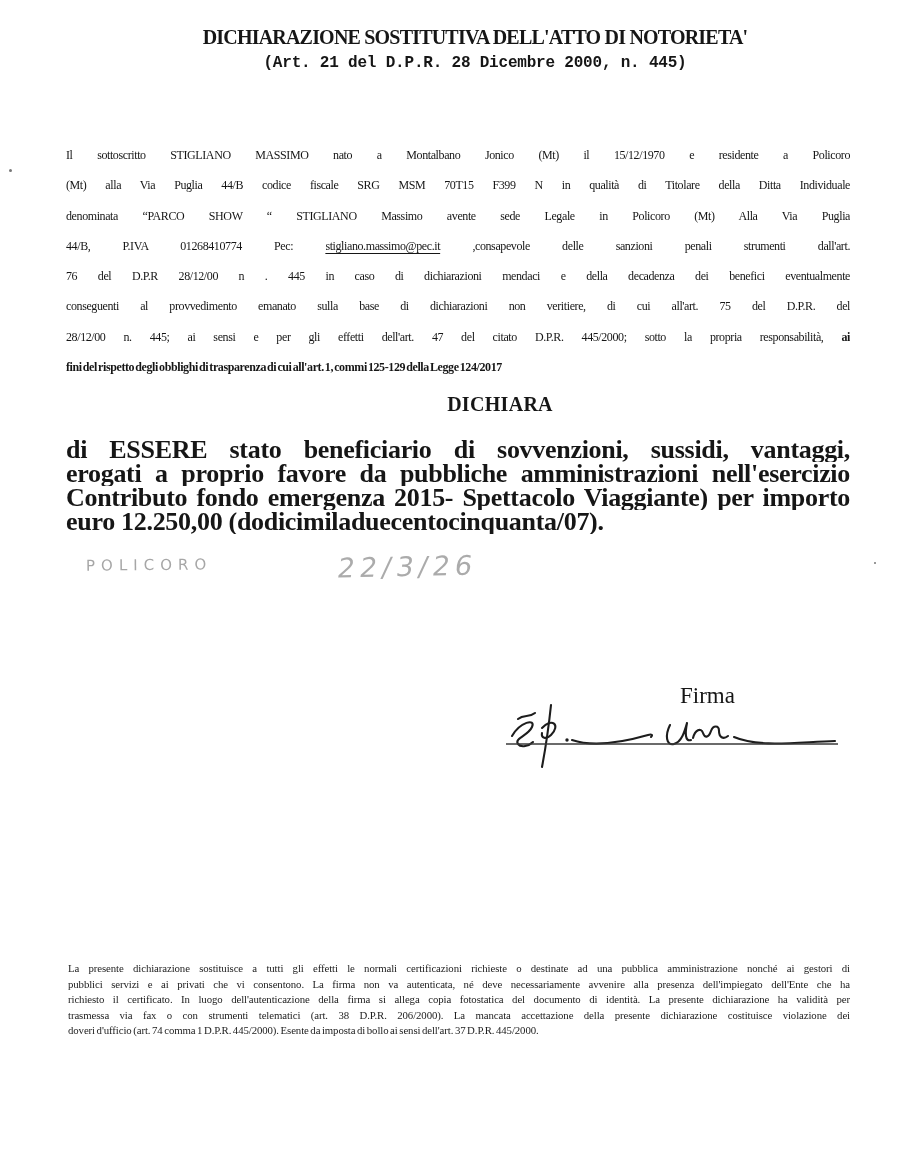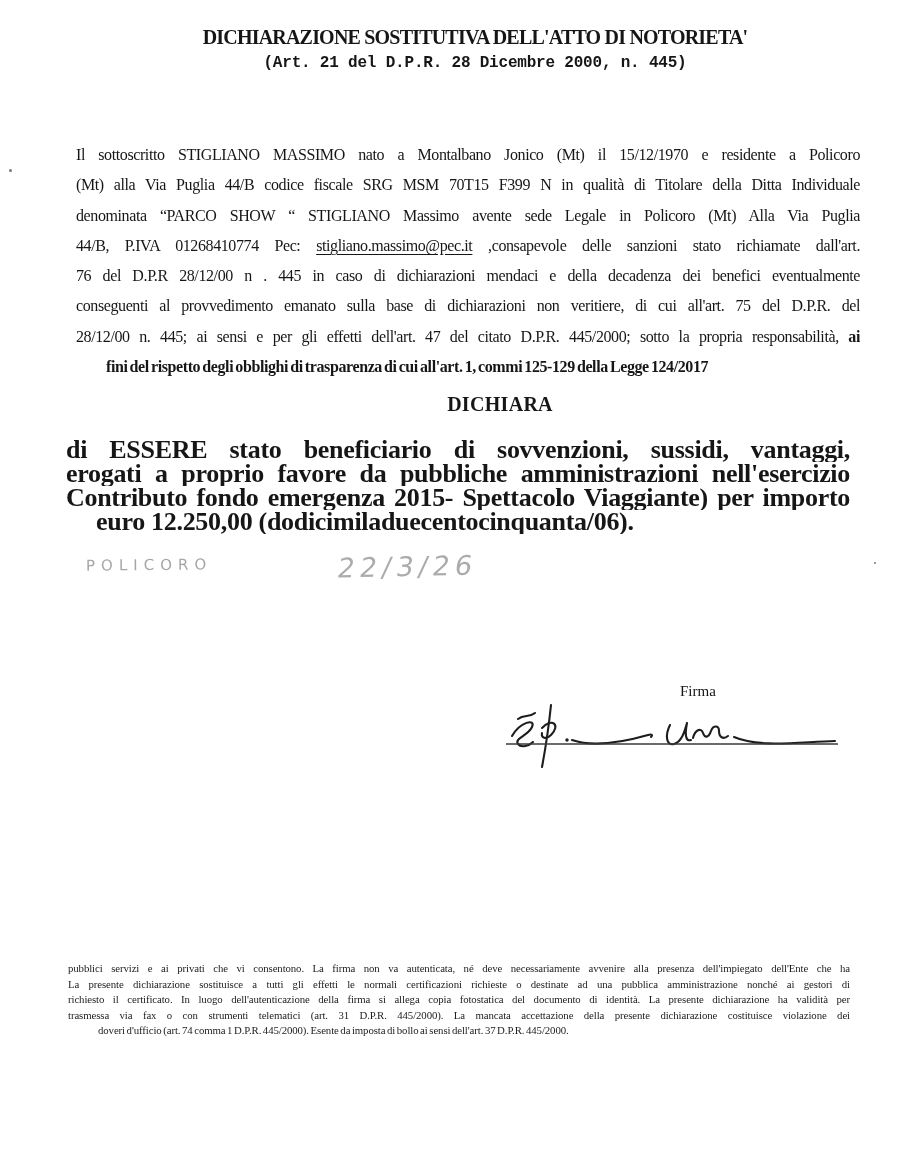--- a/index.html
+++ b/index.html
@@ -7,41 +7,41 @@
     position:relative;width:900px;height:1152px;background:#ffffff;
     font-family:"Liberation Serif", serif;color:#161616;overflow:hidden;
     margin:0 auto;
     padding-left:24px;
   }
   
   .title-block{position:absolute;top:26px;left:26px;right:0;text-align:center;}
   .doc-title{font-size:20px;font-weight:700;letter-spacing:-0.8px;line-height:1.15;}
   .doc-subtitle{font-size:16px;font-weight:700;margin-top:5px;letter-spacing:-0.2px;font-family:Liberation Mono, monospace;}
   
-  .intro{position:absolute;left:76px;top:140px;width:784px;font-size:16px;
+  .intro{position:absolute;left:66px;top:140px;width:784px;font-size:12px;
     letter-spacing:-0.4px;word-spacing:-1.5px;line-height:30.3px;}
   .jline{text-align:justify;text-align-last:justify;overflow:hidden;max-height:30.3px;}
-  .jline.lastleft{text-align-last:left;margin-left:30px;}
+  .jline.lastleft{text-align-last:left;}
   .pec{text-decoration:underline;text-underline-offset:3px;}
   .b{font-weight:700;}
   
   .dichiara{position:absolute;left:76px;right:0;top:393px;text-align:center;
     font-size:20px;font-weight:700;letter-spacing:0.3px;}
   
   .declaration{position:absolute;left:66px;top:438px;width:784px;font-size:26px;
     font-weight:700;letter-spacing:-0.3px;line-height:23.9px;}
   .declaration .jline{max-height:23.9px;}
   
   .hw{position:absolute;color:#979797;font-family:"DejaVu Sans",sans-serif;}
   .hw-place{left:86px;top:556px;font-size:15px;letter-spacing:6px;
     text-transform:uppercase;transform:rotate(-0.6deg);opacity:.85;}
   .hw-date{left:338px;top:551px;font-size:27px;letter-spacing:5px;
     transform:skewX(-10deg) rotate(-1.2deg);opacity:.8;}
   
-  .firma-label{position:absolute;left:680px;top:683px;font-size:15px;}
+  .firma-label{position:absolute;left:680px;top:683px;font-size:23px;}
   .sig-svg{position:absolute;left:498px;top:692px;width:345px;height:85px;}
   
   .footnote{position:absolute;left:68px;top:961px;width:782px;font-size:10.8px;
     letter-spacing:-0.1px;word-spacing:-1px;line-height:15.5px;color:#1c1c1c;}
   .footnote .jline{max-height:15.5px;}
   
   .speck{position:absolute;width:3px;height:3px;border-radius:50%;background:#777;}
   .speck1{left:9px;top:169px;}
   .speck2{left:874px;top:562px;width:2px;height:2px;}
 </style>
@@ -54,34 +54,34 @@
     <div class="doc-title">DICHIARAZIONE SOSTITUTIVA DELL'ATTO DI NOTORIETA'</div>
     <div class="doc-subtitle">(Art. 21 del D.P.R. 28 Dicembre 2000, n. 445)</div>
   </div>
 
   <div class="speck speck1"></div>
 
   <div class="intro">
     <div class="jline">Il sottoscritto STIGLIANO MASSIMO nato a  Montalbano Jonico (Mt) il 15/12/1970 e residente a Policoro</div>
     <div class="jline">(Mt) alla Via Puglia 44/B  codice fiscale  SRG MSM 70T15 F399 N in qualità di  Titolare della Ditta Individuale</div>
     <div class="jline">denominata “PARCO SHOW “ STIGLIANO Massimo  avente sede Legale in Policoro (Mt) Alla Via Puglia</div>
-    <div class="jline"><span>44/B,  P.IVA 01268410774 Pec:</span> <span class="pec">stigliano.massimo@pec.it</span> <span>,consapevole delle sanzioni stato richiamate dall'art.</span></div>
+    <div class="jline"><span>44/B,  P.IVA 01268410774 Pec:</span> <span class="pec">stigliano.massimo@pec.it</span> <span>,consapevole delle sanzioni penali strumenti dall'art.</span></div>
     <div class="jline">76 del D.P.R 28/12/00 n . 445 in caso di dichiarazioni mendaci e della decadenza dei benefici eventualmente</div>
     <div class="jline">conseguenti al provvedimento emanato sulla base di dichiarazioni non veritiere, di cui all'art. 75 del D.P.R. del</div>
     <div class="jline"><span>28/12/00 n. 445; ai sensi e per gli effetti dell'art. 47 del citato D.P.R. 445/2000; sotto la propria responsabilità,</span> <span class="b">ai</span></div>
     <div class="jline lastleft b">fini del rispetto degli obblighi di trasparenza di cui all'art. 1, commi 125-129 della Legge 124/2017</div>
   </div>
 
   <div class="dichiara">DICHIARA</div>
 
   <div class="declaration">
     <div class="jline">di  ESSERE stato beneficiario di sovvenzioni, sussidi, vantaggi, contributi o aiuti</div>
     <div class="jline">erogati a proprio favore da pubbliche amministrazioni nell'esercizio 2020 (</div>
     <div class="jline">Contributo fondo emergenza 2015- Spettacolo Viaggiante) per importo pari ad</div>
-    <div class="jline lastleft">euro 12.250,00 (dodicimiladuecentocinquanta/06).</div>
+    <div class="jline lastleft">euro 12.250,00 (dodicimiladuecentocinquanta/07).</div>
   </div>
 
   <span class="hw hw-place">Policoro</span>
   <span class="hw hw-date">22/3/26</span>
   <div class="speck speck2"></div>
 
   <div class="firma-label">Firma</div>
 
   <svg class="sig-svg" viewBox="0 0 345 85" xmlns="http://www.w3.org/2000/svg">
     <g fill="none" stroke="#1d1d1d" stroke-width="2.1" stroke-linecap="round" stroke-linejoin="round">
@@ -94,20 +94,20 @@
       <path d="M74 48 C94 55 122 51 150 43 C154 42 155 43 153 45"></path>
 
       <path d="M172 33 C167 43 168 54 176 52 C184 50 187 38 189 31 C187 41 187 50 193 48"></path>
       <path d="M195 46 C197 38 203 35 205 41 C207 47 211 45 213 39 C215 33 221 33 221 39 C221 45 225 48 230 44"></path>
       <path d="M236 45 C262 56 300 50 337 49"></path>
     </g>
     <path d="M8 52 L340 52" stroke="#3a3a3a" stroke-width="1.6"></path>
   </svg>
 
   <div class="footnote">
+    <div class="jline">La presente dichiarazione sostituisce a tutti gli effetti le normali certificazioni richieste o destinate ad una pubblica amministrazione nonché ai gestori di</div>
     <div class="jline">pubblici servizi e ai privati che vi consentono. La firma non va autenticata, né deve necessariamente avvenire alla presenza dell'impiegato dell'Ente che ha</div>
-    <div class="jline">La presente dichiarazione sostituisce a tutti gli effetti le normali certificazioni richieste o destinate ad una pubblica amministrazione nonché ai gestori di</div>
     <div class="jline">richiesto il certificato. In luogo dell'autenticazione della firma si allega copia fotostatica del documento di identità. La presente dichiarazione ha validità per</div>
-    <div class="jline">trasmessa via fax o con strumenti telematici (art. 31 D.P.R. 445/2000). La mancata accettazione della presente dichiarazione costituisce violazione dei</div>
+    <div class="jline">trasmessa via fax o con strumenti telematici (art. 38 D.P.R. 206/2000). La mancata accettazione della presente dichiarazione costituisce violazione dei</div>
     <div class="jline lastleft">doveri d'ufficio (art. 74 comma 1 D.P.R. 445/2000). Esente da imposta di bollo ai sensi dell'art. 37 D.P.R. 445/2000.</div>
   </div>
 
 </div>
 
 </body></html>

